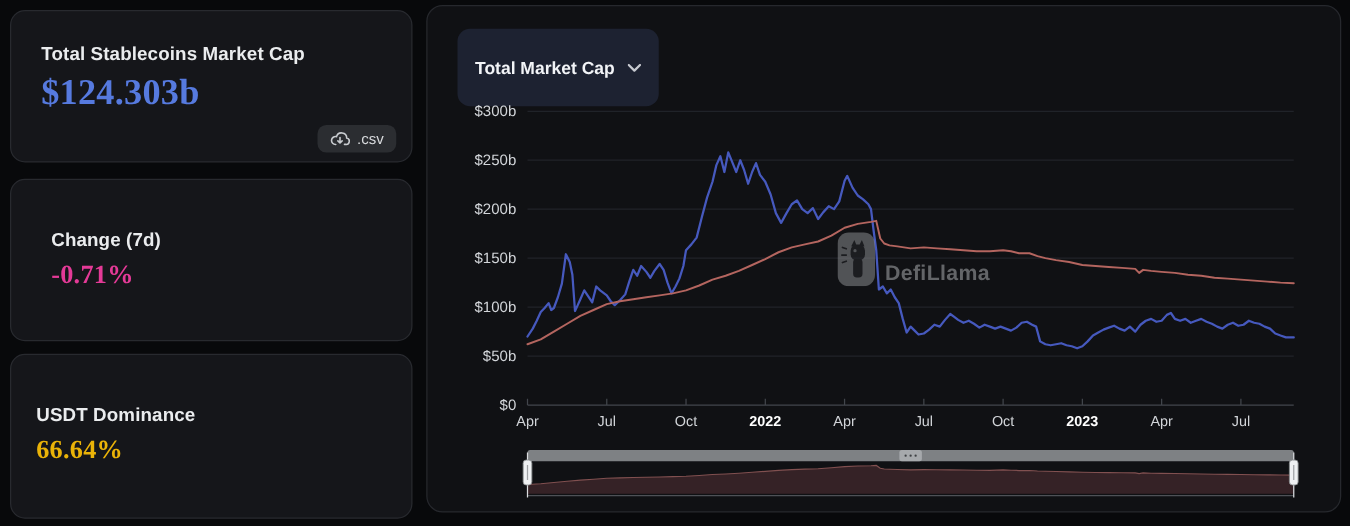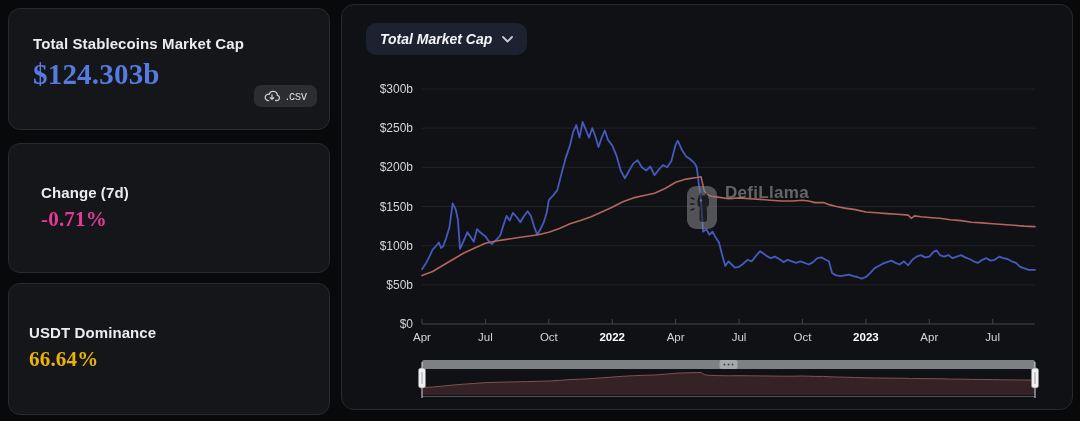--- a/index.html
+++ b/index.html
@@ -11,36 +11,36 @@
   .stats { position:absolute; left:8px; top:8px; width:322px; }
   .card { position:relative; background:#15161A; border:1px solid #282A2F;
           border-radius:12px; padding:26px 24px 0 24px; }
   .card.c1 { height:122px; }
   .card.c2 { height:130px; margin-top:13px; padding-top:40px;padding-left:32px; }
   .card.c3 { height:132px; margin-top:10px; padding-top:40px;padding-left:20px; }
   .stat-label { color:#EAECEE; font-size:15px; font-weight:700; letter-spacing:.1px; }
   .stat-value { font-size:29px; font-weight:700; margin-top:6px; letter-spacing:.2px;font-family:Liberation Serif, serif; }
   .c2 .stat-value, .c3 .stat-value { font-size:21px; }
 
-  .csv-btn { position:absolute; right:12px; bottom:22px; display:flex; align-items:center;
+  .csv-btn { position:absolute; right:12px; bottom:7px; display:flex; align-items:center;
              gap:6px; background:#2B2D31; border:none; border-radius:7px; padding:4px 10px;
              color:#D8DADD; font-size:12px; font-family:inherit; cursor:pointer; }
   .csv-btn svg { display:block; }
 
   
   .chart-card { position:absolute; left:341px; top:4px; width:732px; height:406px;
                 background:#101114; border:1px solid #26282D; border-radius:13px; }
   .pill { position:absolute; left:24px; top:18px; display:flex; align-items:center; gap:10px;
-          background:#1D2231; border:none; border-radius:10px; padding:8px 14px;
-          color:#F2F4F7; font-size:14px; font-weight:700; font-family:inherit; cursor:pointer;font-style:italic; }
+          background:#1D2231; border:none; border-radius:10px; padding:23px 14px;
+          color:#F2F4F7; font-size:14px; font-weight:700; font-family:inherit; cursor:pointer; }
   #chart-svg { position:absolute; left:0; top:0; }
   #chart-svg text { font-family:"Liberation Sans", sans-serif; }
 
-  .watermark { position:absolute; left:328px; top:178px; display:flex; align-items:flex-start;
-               gap:8px; opacity:.55; pointer-events:none;margin-left:17px; }
+  .watermark { position:absolute; left:328px; top:178px; display:flex; align-items:flex-end;
+               gap:8px; opacity:.55; pointer-events:none; }
   .watermark span { color:#A8AAAD; font-size:17px; font-weight:700; letter-spacing:.3px; }
 </style>
 </head>
 <body>
 
 <div class="page">
 
   <aside class="stats">
     <div class="card c1">
       <div class="stat-label">Total Stablecoins Market Cap</div>

